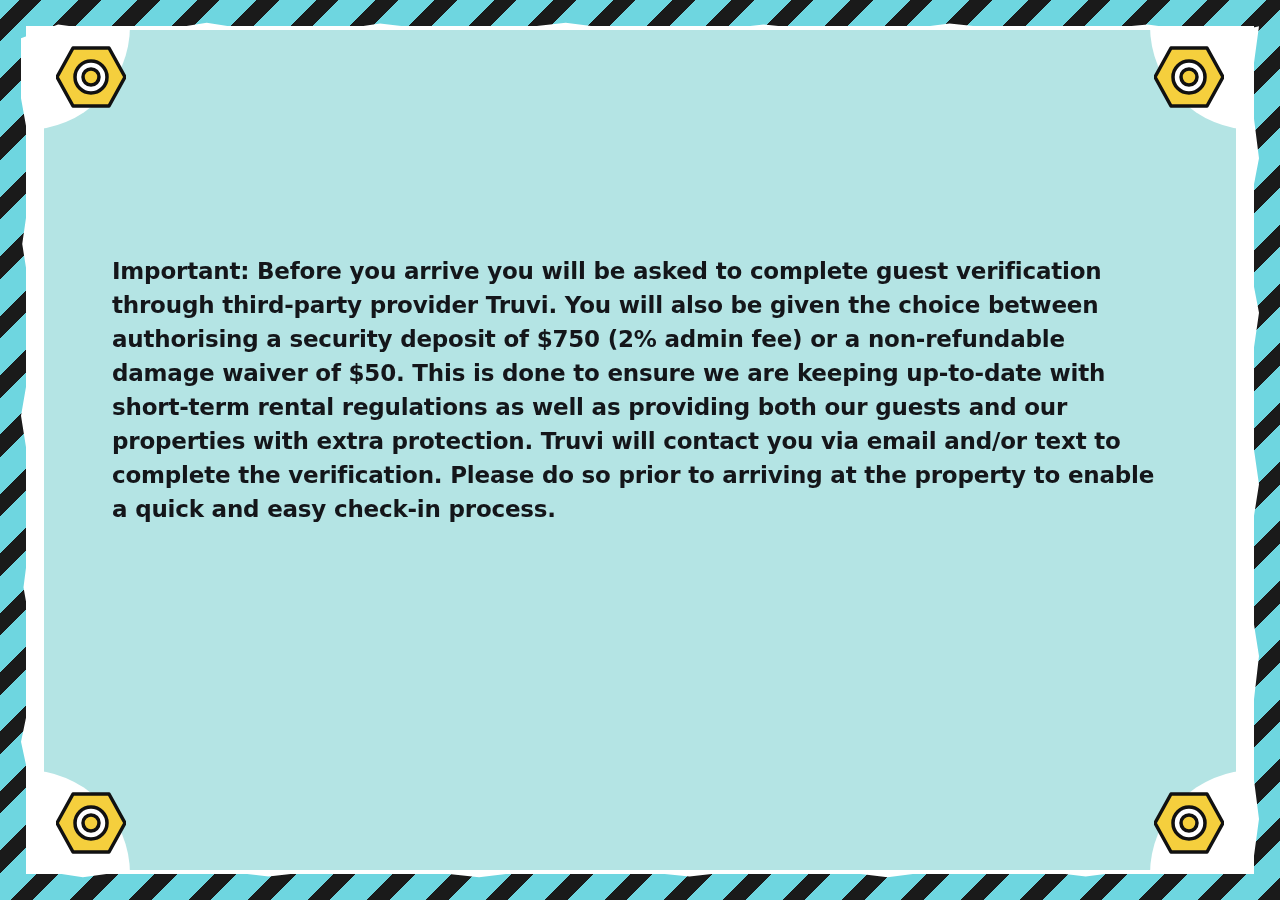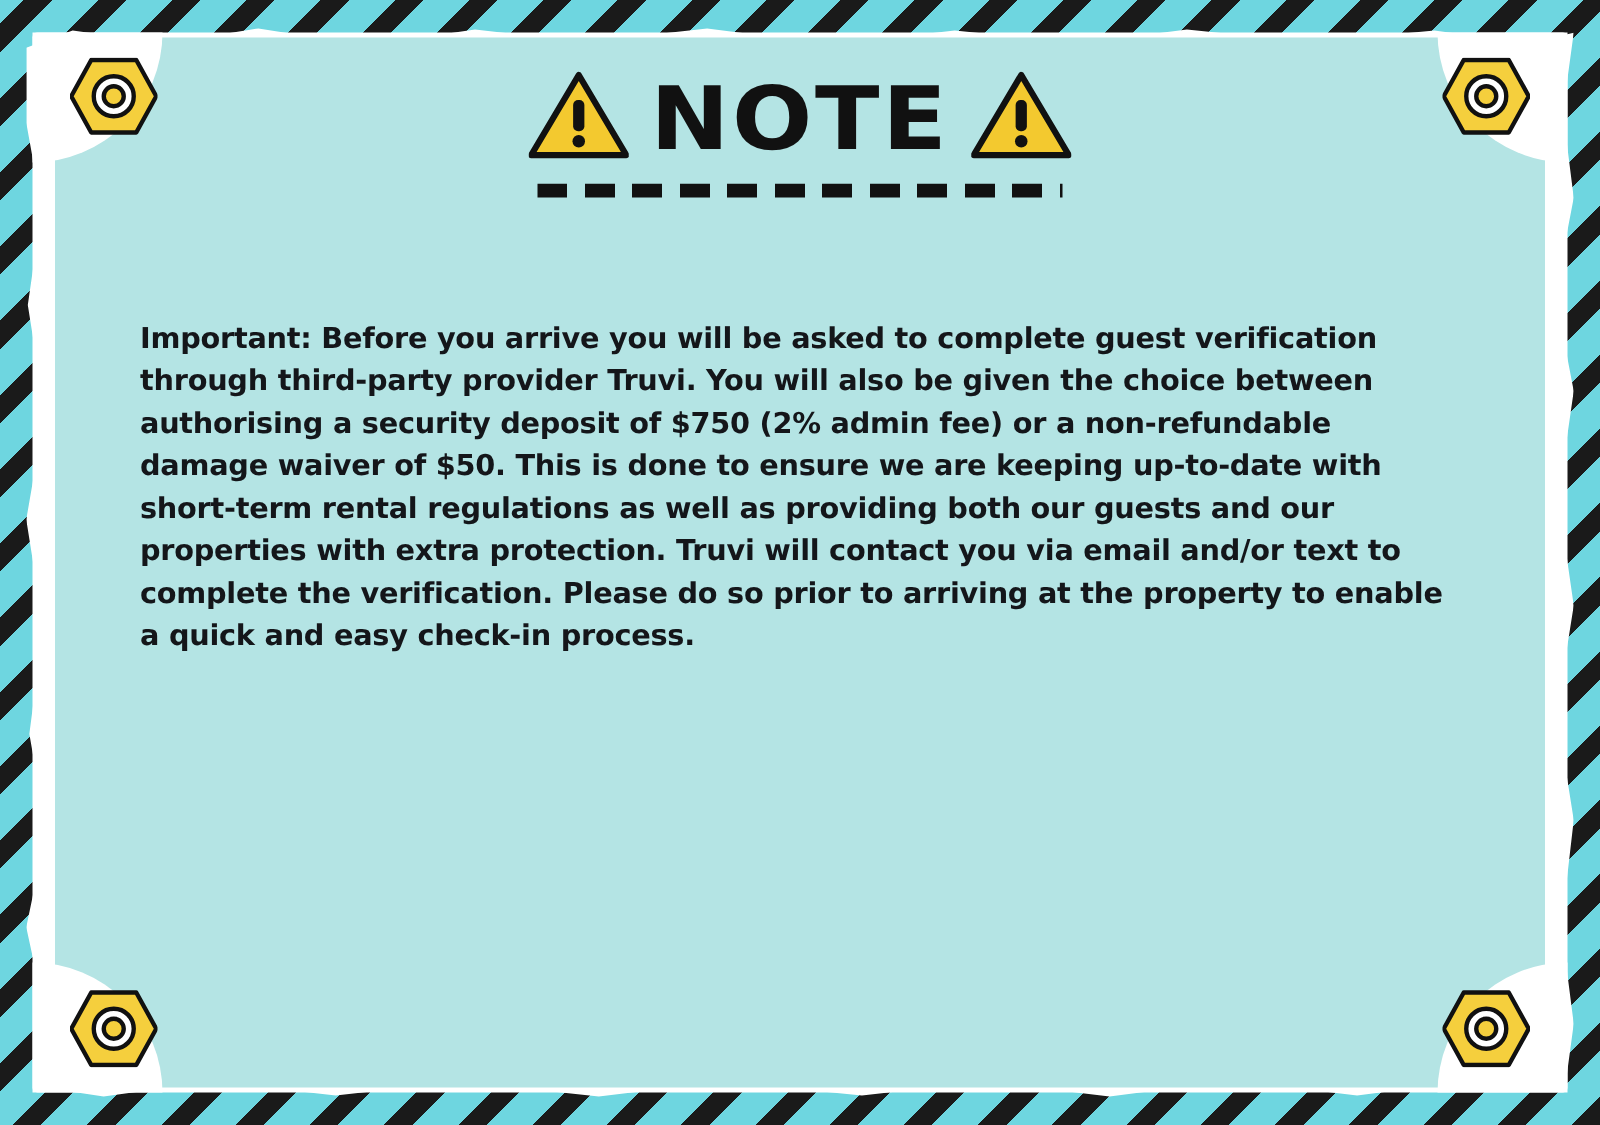--- a/index.html
+++ b/index.html
@@ -187,38 +187,18 @@
     </svg>
   </div>
   <div class="bolt br">
     <svg viewBox="0 0 70 62" width="70" height="62" aria-hidden="true">
       <polygon points="17,2 53,2 69,31 53,60 17,60 1,31" fill="#f5cf3d" stroke="#111" stroke-width="3.5" stroke-linejoin="round"></polygon>
       <circle cx="35" cy="31" r="16" fill="#ffffff" stroke="#111" stroke-width="3.5"></circle>
       <circle cx="35" cy="31" r="8" fill="#f5cf3d" stroke="#111" stroke-width="3.5"></circle>
     </svg>
   </div>
 
-  <div class="header">
-    <div class="title-row">
-      <span class="warn-icon">
-        <svg viewBox="0 0 80 72" width="80" height="72" aria-hidden="true">
-          <path d="M40 4 L78 68 L2 68 Z" fill="#f3c92f" stroke="#111" stroke-width="5" stroke-linejoin="round"></path>
-          <rect x="35.5" y="24" width="9" height="25" rx="4" fill="#111"></rect>
-          <circle cx="40" cy="57" r="5" fill="#111"></circle>
-        </svg>
-      </span>
-      <span class="title-text">NOTE</span>
-      <span class="warn-icon">
-        <svg viewBox="0 0 80 72" width="80" height="72" aria-hidden="true">
-          <path d="M40 4 L78 68 L2 68 Z" fill="#f3c92f" stroke="#111" stroke-width="5" stroke-linejoin="round"></path>
-          <rect x="35.5" y="24" width="9" height="25" rx="4" fill="#111"></rect>
-          <circle cx="40" cy="57" r="5" fill="#111"></circle>
-        </svg>
-      </span>
-    </div>
-    <div class="dash-rule"></div>
-  </div>
 
   <div class="body-wrap">
     <p class="body-text">Important: Before you arrive you will be asked to complete guest verification through third-party provider Truvi. You will also be given the choice between authorising a security deposit of $750 (2% admin fee) or a non-refundable damage waiver of $50. This is done to ensure we are keeping up-to-date with short-term rental regulations as well as providing both our guests and our properties with extra protection. Truvi will contact you via email and/or text to complete the verification. Please do so prior to arriving at the property to enable a quick and easy check-in process.</p>
   </div>
 
 </div>
 
 </body></html>

